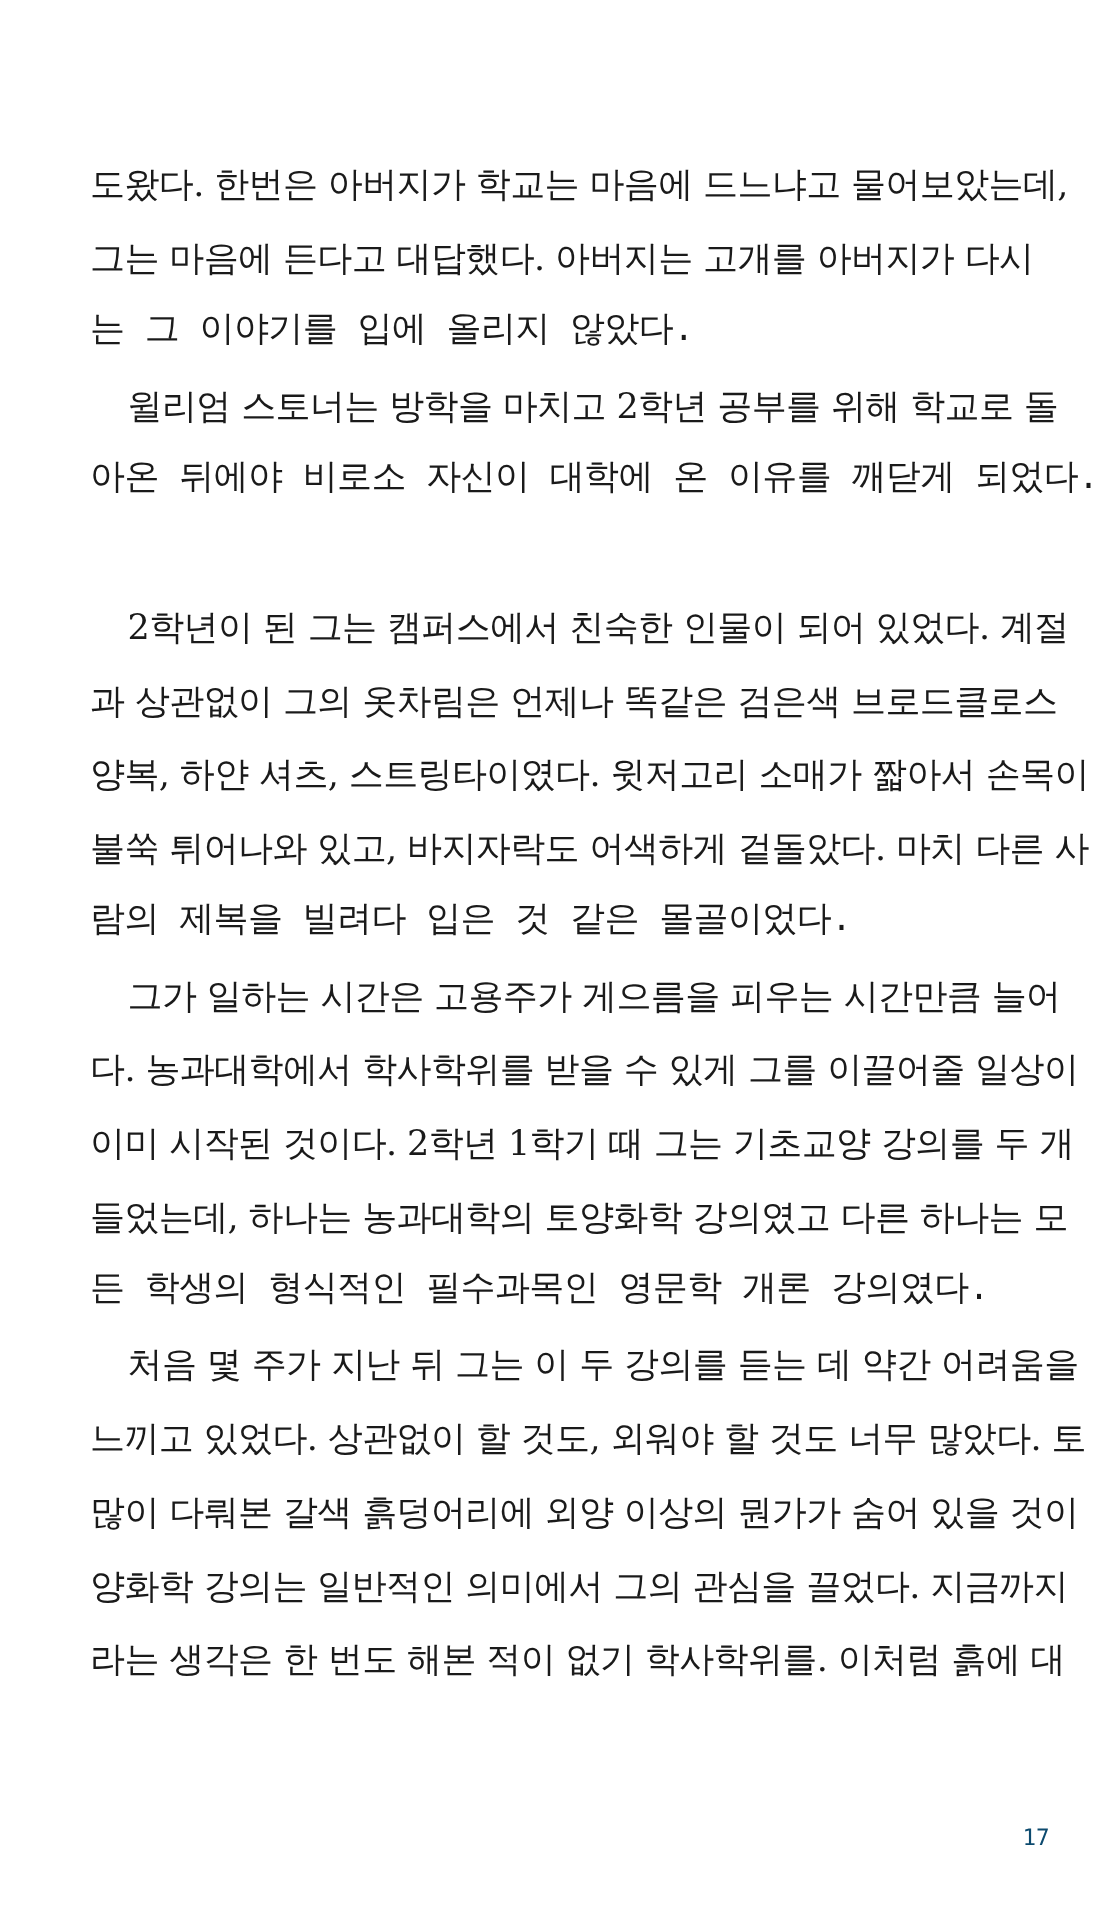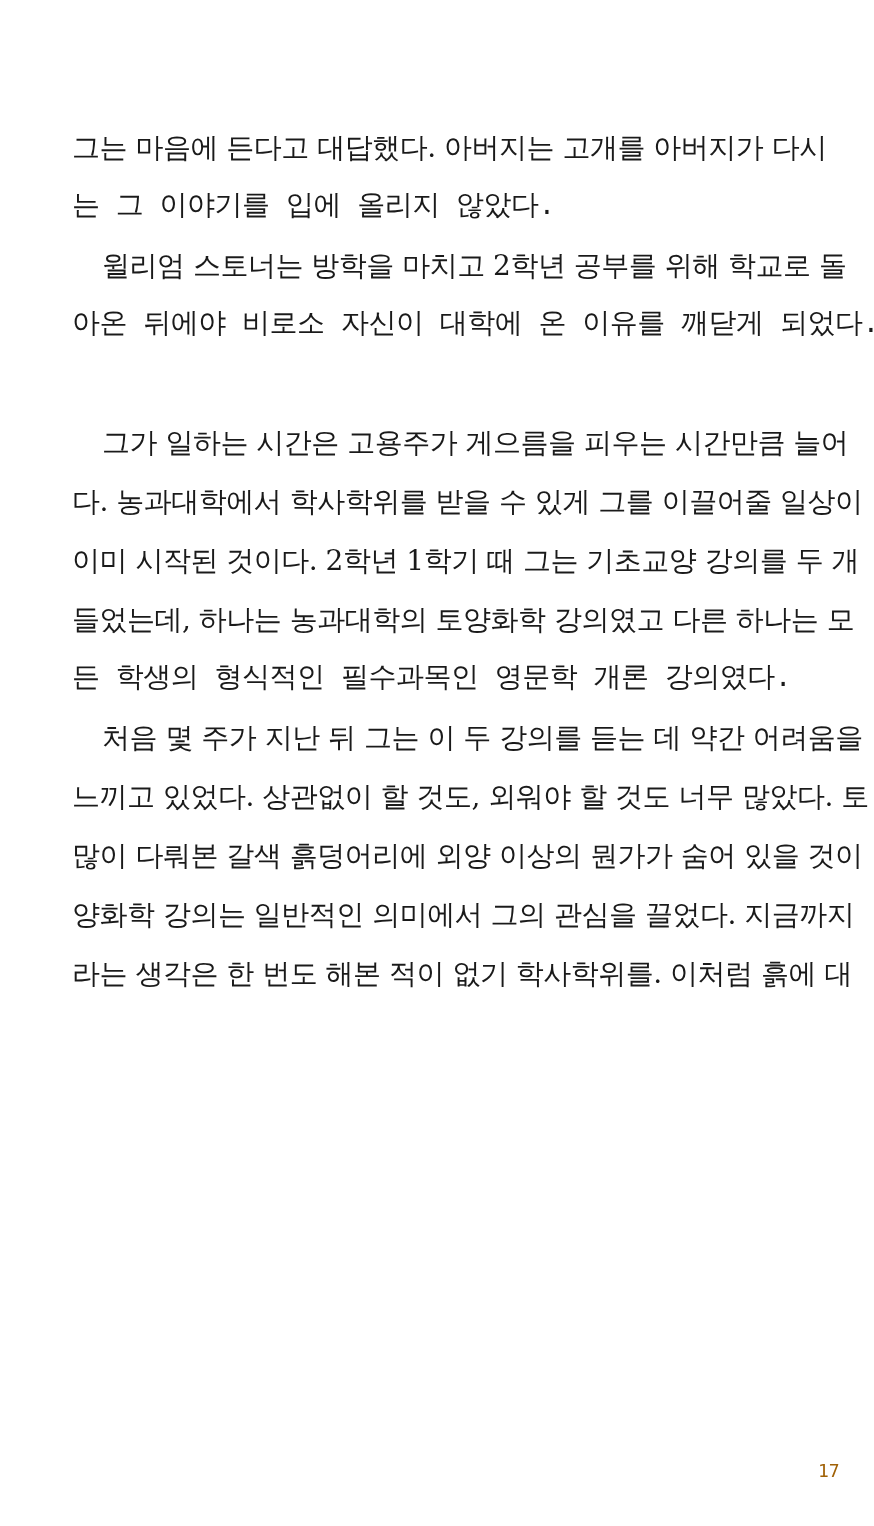--- a/index.html
+++ b/index.html
@@ -40,40 +40,48 @@
     }
     .section-gap {
       height: 59px;
     }
     .page-number {
       position: absolute;
       left: 818px;
       top: 1460px;
       font-family: "DejaVu Sans Mono", "Liberation Mono", monospace;
       font-size: 18px;
-      color: #a16207;
+      color: #0c4a6e;
     }
   </style>
 </head>
 <body>
 
 <div class="page">
 
   <div>
+    <span class="line">도왔다. 한번은 아버지가 학교는 마음에 드느냐고 물어보았는데,</span>
     <span class="line">그는 마음에 든다고 대답했다. 아버지는 고개를 아버지가 다시</span>
     <span class="line last">는 그 이야기를 입에 올리지 않았다.</span>
   </div>
 
   <div>
     <span class="line indent">윌리엄 스토너는 방학을 마치고 2학년 공부를 위해 학교로 돌</span>
     <span class="line last">아온 뒤에야 비로소 자신이 대학에 온 이유를 깨닫게 되었다.</span>
   </div>
 
   <div class="section-gap"></div>
 
+  <div>
+    <span class="line indent">2학년이 된 그는 캠퍼스에서 친숙한 인물이 되어 있었다. 계절</span>
+    <span class="line">과 상관없이 그의 옷차림은 언제나 똑같은 검은색 브로드클로스</span>
+    <span class="line">양복, 하얀 셔츠, 스트링타이였다. 윗저고리 소매가 짧아서 손목이</span>
+    <span class="line">불쑥 튀어나와 있고, 바지자락도 어색하게 겉돌았다. 마치 다른 사</span>
+    <span class="line last">람의 제복을 빌려다 입은 것 같은 몰골이었다.</span>
+  </div>
 
   <div>
     <span class="line indent">그가 일하는 시간은 고용주가 게으름을 피우는 시간만큼 늘어</span>
     <span class="line">다. 농과대학에서 학사학위를 받을 수 있게 그를 이끌어줄 일상이</span>
     <span class="line">이미 시작된 것이다. 2학년 1학기 때 그는 기초교양 강의를 두 개</span>
     <span class="line">들었는데, 하나는 농과대학의 토양화학 강의였고 다른 하나는 모</span>
     <span class="line last">든 학생의 형식적인 필수과목인 영문학 개론 강의였다.</span>
   </div>
 
   <div>

